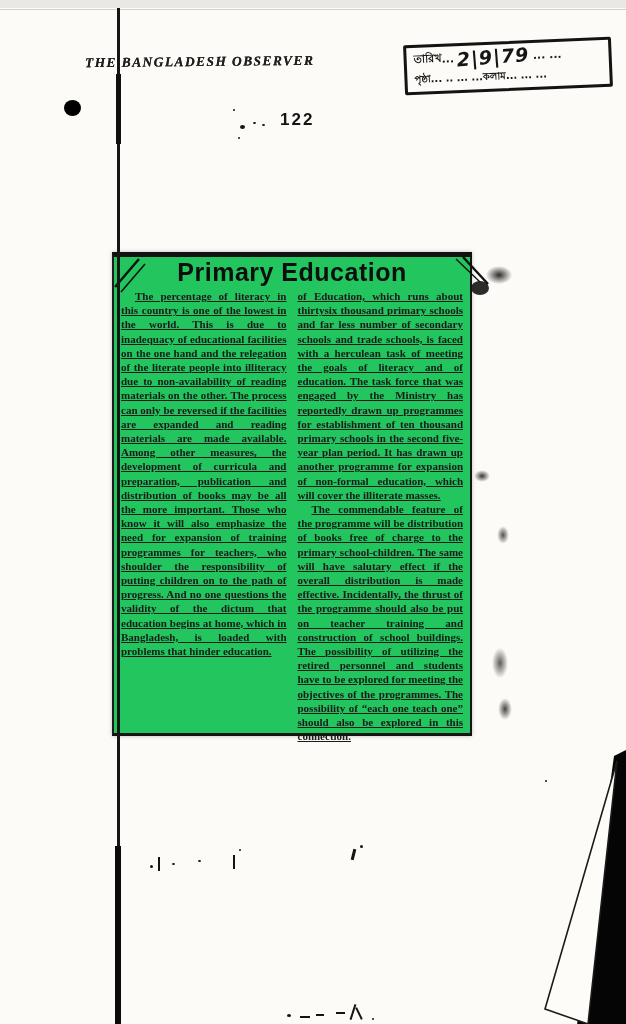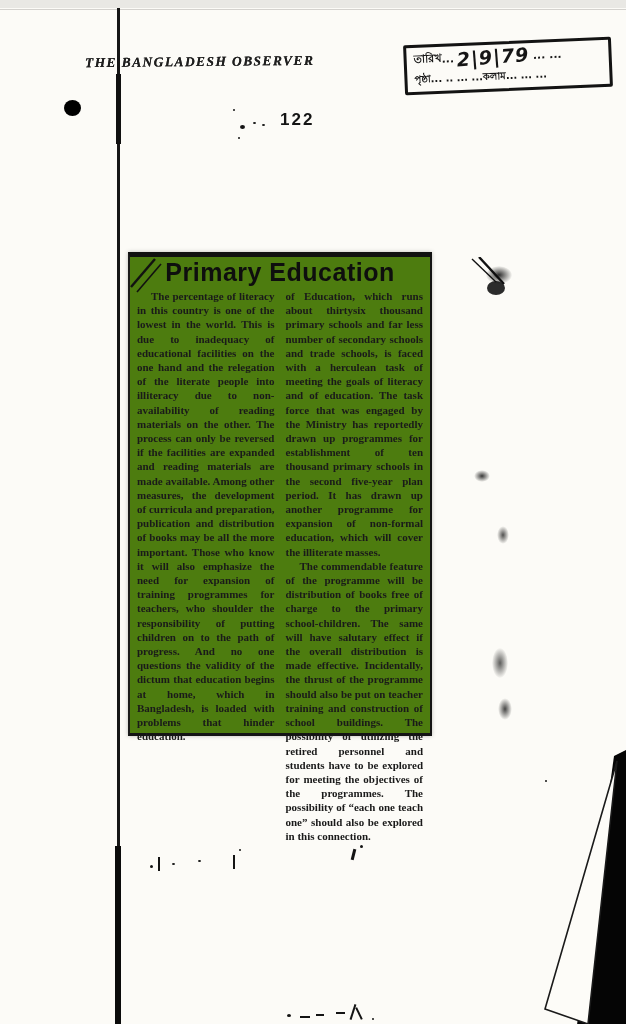--- a/index.html
+++ b/index.html
@@ -36,36 +36,36 @@
   .punch-hole{position:absolute;left:64px;top:92px;width:17px;height:16px;border-radius:50%;background:#000;z-index:3;}
 
   .page-number{
     position:absolute;left:280px;top:102px;z-index:3;
     font-family:"Liberation Sans",sans-serif;font-weight:bold;
     font-size:17px;letter-spacing:2px;color:#141414;
   }
 
   
   .clipping{
-    position:absolute;left:128px;top:244px;width:304px;height:484px;z-index:4;
-    background:#4d7c0f;box-sizing:border-box;
+    position:absolute;left:112px;top:244px;width:360px;height:484px;z-index:4;
+    background:#22c55e;box-sizing:border-box;
     border-top:5px solid #111;border-bottom:3px solid #141414;
     border-left:2px solid #1c1c1c;border-right:2px solid #141414;
     box-shadow:0 0 4px rgba(0,0,0,.25);
   }
   .clip-title{
     margin:0;margin-top:1px;text-align:center;
     font-family:"Liberation Sans",sans-serif;font-weight:bold;
     font-size:25px;letter-spacing:.5px;color:#0e0e0e;line-height:28px;
   }
   .clip-cols{display:flex;gap:11px;padding:3px 7px 0 7px;}
   .clip-col{
     flex:1;font-family:"Liberation Serif",serif;
     font-size:11px;line-height:14.2px;font-weight:bold;
-    color:#1a1a1a;text-align:justify;
+    color:#1a1a1a;text-align:justify;text-decoration:underline;
   }
   .clip-col p{margin:0;text-indent:14px;}
   .clip-col p.cont{text-indent:0;}
 
   .corner-marks{position:absolute;left:0;top:0;width:380px;height:44px;pointer-events:none;}
 
   .smudge{position:absolute;pointer-events:none;z-index:6;border-radius:50%;}
 
   .speck{position:absolute;background:#141414;border-radius:50%;z-index:6;}
   .tick{position:absolute;background:#141414;z-index:6;}

